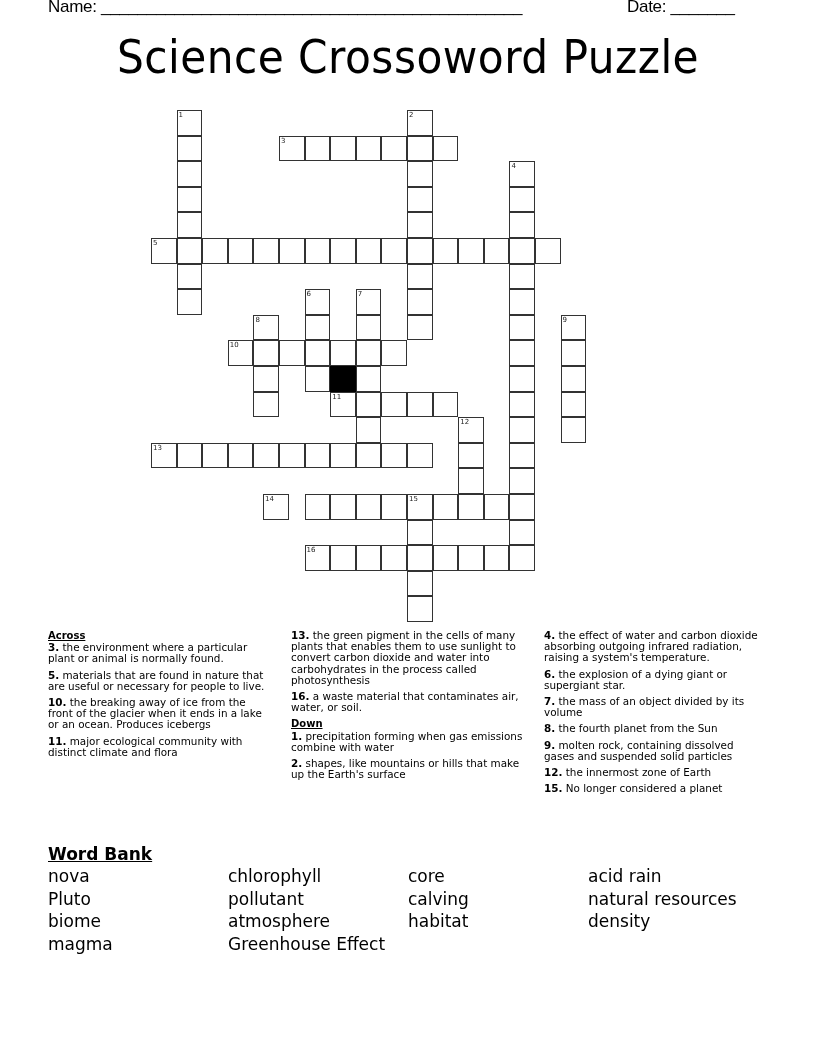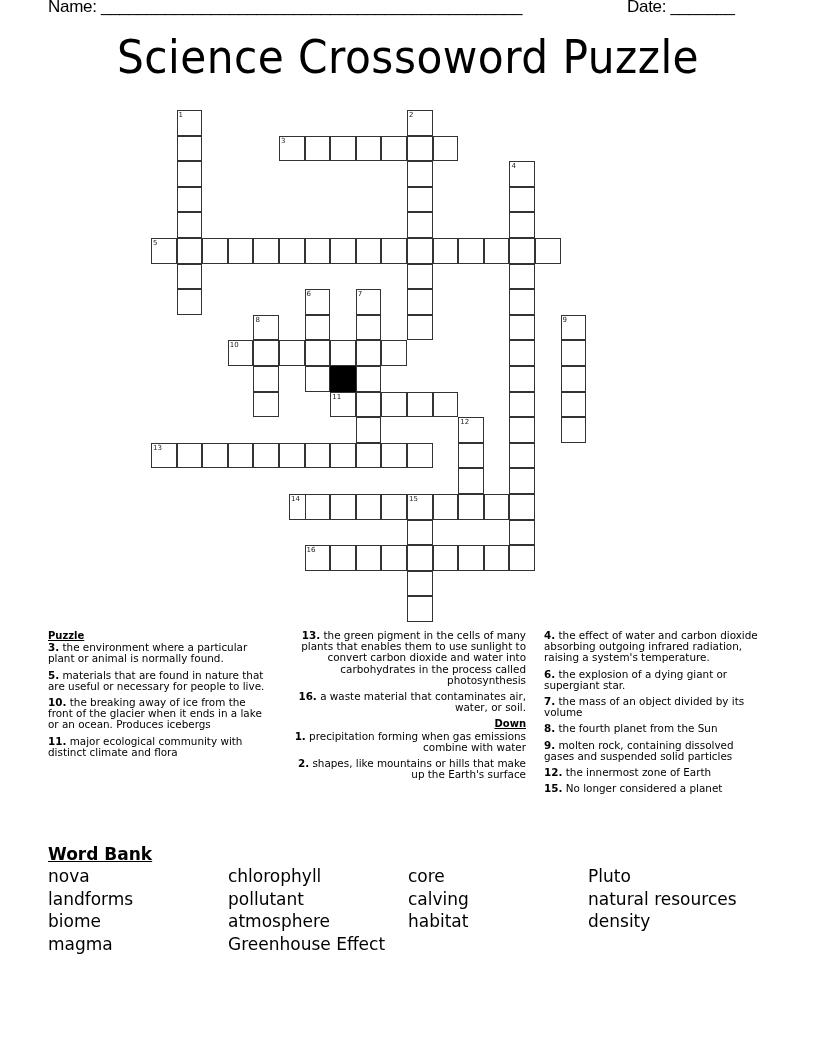--- a/index.html
+++ b/index.html
@@ -7,21 +7,21 @@
   .hdr { position:absolute; top:-3px; font-family:"Liberation Sans", sans-serif; font-size:17px; letter-spacing:-0.3px; }
   .hdr-name { left:48px; }
   .hdr-date { left:627px; }
   .title { position:absolute; top:30px; left:0; width:816px; text-align:center; font-family:"DejaVu Sans", sans-serif; font-size:46px; letter-spacing:0.5px; transform:scaleX(0.92); }
   #grid { position:absolute; left:151px; top:110px; width:440px; height:520px; }
   .cell { position:absolute; width:25.6px; height:25.6px; box-sizing:border-box; border:1.3px solid #333; background:#fff; }
   .cell.black { background:#000; border-color:#000; }
   .cell .num { position:absolute; left:1px; top:0px; font-size:7px; line-height:8px; color:#222; font-family:"DejaVu Sans", sans-serif; }
   .clues { position:absolute; top:630px; font-size:10.4px; line-height:11.2px; font-family:"DejaVu Sans", sans-serif; }
   .col1 { left:48px; width:225px; }
-  .col2 { left:291px; width:235px;text-align:right; }
+  .col2 { left:291px; width:235px; }
   .col3 { left:544px; width:215px; }
   .clue { margin-bottom:5px; }
   .clue b { font-weight:bold; }
   .sec { font-weight:bold; text-decoration:underline; font-size:10px; margin-bottom:1px; }
   .wb-title { position:absolute; left:48px; top:844px; font-size:17px; font-weight:bold; text-decoration:underline; }
   .wb { position:absolute; top:866px; left:48px; width:720px; display:grid; grid-template-columns:180px 180px 180px 180px; grid-auto-rows:22.5px; font-size:17px; }
 </style>
 </head>
 <body>
 
@@ -143,21 +143,21 @@
     </div>
     <div class="cell" style="left: 25.6px; top: 332.8px;"></div>
     <div class="cell" style="left: 51.2px; top: 332.8px;"></div>
     <div class="cell" style="left: 76.8px; top: 332.8px;"></div>
     <div class="cell" style="left: 102.4px; top: 332.8px;"></div>
     <div class="cell" style="left: 128px; top: 332.8px;"></div>
     <div class="cell" style="left: 153.6px; top: 332.8px;"></div>
     <div class="cell" style="left: 179.2px; top: 332.8px;"></div>
     <div class="cell" style="left: 230.4px; top: 332.8px;"></div>
     <div class="cell" style="left: 256px; top: 332.8px;"></div>
-    <div class="cell" style="left: 138px; top: 384px;">
+    <div class="cell" style="left: 112px; top: 384px;">
       <span class="num">14</span>
     </div>
     <div class="cell" style="left: 153.6px; top: 384px;"></div>
     <div class="cell" style="left: 179.2px; top: 384px;"></div>
     <div class="cell" style="left: 204.8px; top: 384px;"></div>
     <div class="cell" style="left: 230.4px; top: 384px;"></div>
     <div class="cell" style="left: 256px; top: 384px;">
       <span class="num">15</span>
     </div>
     <div class="cell" style="left: 281.6px; top: 384px;"></div>
@@ -172,21 +172,21 @@
     <div class="cell" style="left: 179.2px; top: 435.2px;"></div>
     <div class="cell" style="left: 204.8px; top: 435.2px;"></div>
     <div class="cell" style="left: 230.4px; top: 435.2px;"></div>
     <div class="cell" style="left: 281.6px; top: 435.2px;"></div>
     <div class="cell" style="left: 307.2px; top: 435.2px;"></div>
     <div class="cell" style="left: 332.8px; top: 435.2px;"></div>
     <div class="cell black" style="left: 179.2px; top: 256px;"></div>
   </div>
 
 <div class="clues col1">
-  <div class="sec">Puzzle</div>
+  <div class="sec">Across</div>
   <div class="clue"><b>3.</b><span> the environment where a particular plant or animal is normally found.</span></div>
   <div class="clue"><b>5.</b><span> materials that are found in nature that are useful or necessary for people to live.</span></div>
   <div class="clue"><b>10.</b><span> the breaking away of ice from the front of the glacier when it ends in a lake or an ocean. Produces icebergs</span></div>
   <div class="clue"><b>11.</b><span> major ecological community with distinct climate and flora</span></div>
 </div>
 
 <div class="clues col2">
   <div class="clue"><b>13.</b><span> the green pigment in the cells of many plants that enables them to use sunlight to convert carbon dioxide and water into carbohydrates in the process called photosynthesis</span></div>
   <div class="clue"><b>16.</b><span> a waste material that contaminates air, water, or soil.</span></div>
   <div class="sec">Down</div>
@@ -202,22 +202,22 @@
   <div class="clue"><b>9.</b><span> molten rock, containing dissolved gases and suspended solid particles</span></div>
   <div class="clue"><b>12.</b><span> the innermost zone of Earth</span></div>
   <div class="clue"><b>15.</b><span> No longer considered a planet</span></div>
 </div>
 
 <div class="wb-title">Word Bank</div>
 <div class="wb">
   <span>nova</span>
   <span>chlorophyll</span>
   <span>core</span>
+  <span>acid rain</span>
   <span>Pluto</span>
-  <span>landforms</span>
   <span>pollutant</span>
   <span>calving</span>
   <span>natural resources</span>
   <span>biome</span>
   <span>atmosphere</span>
   <span>habitat</span>
   <span>density</span>
   <span>magma</span>
   <span>Greenhouse Effect</span>
 </div>

